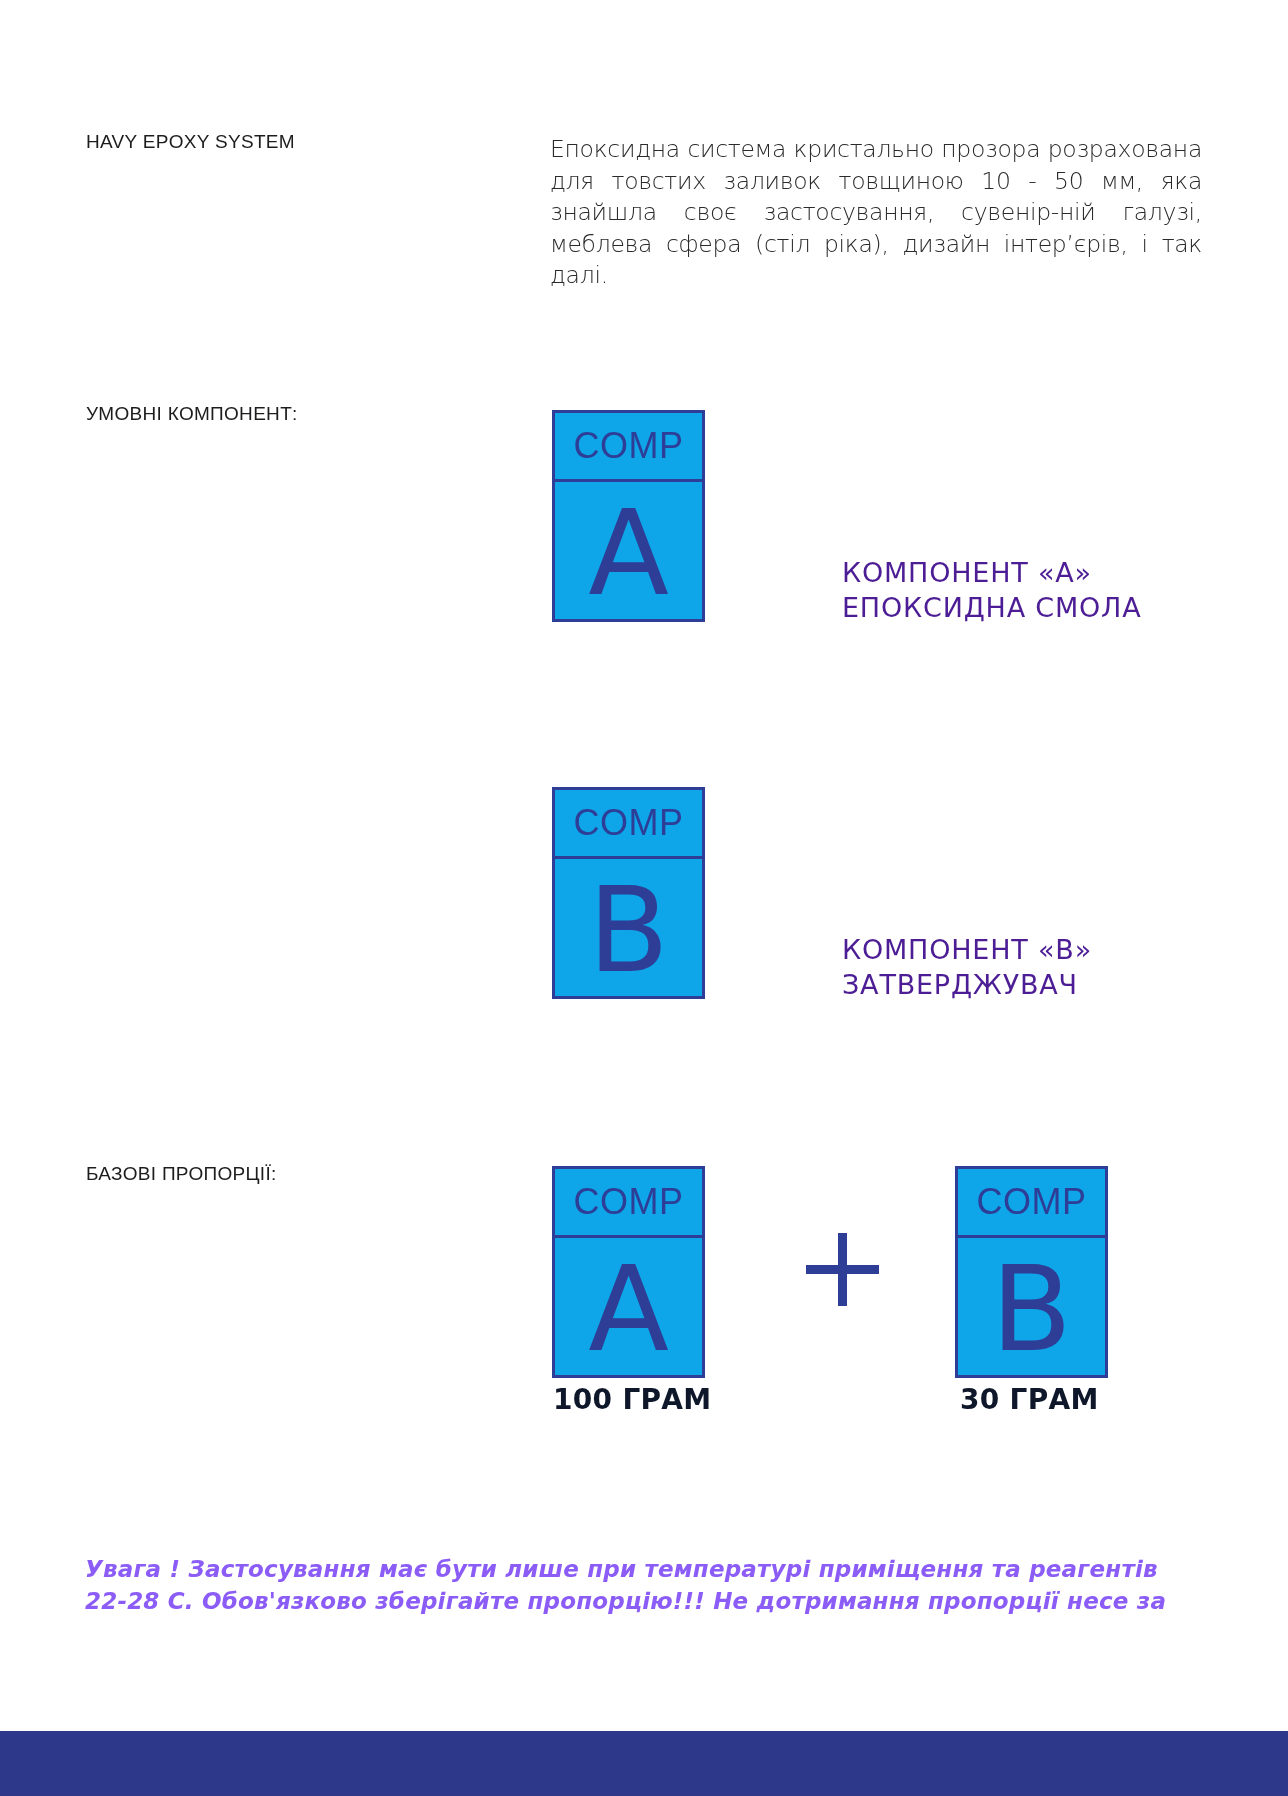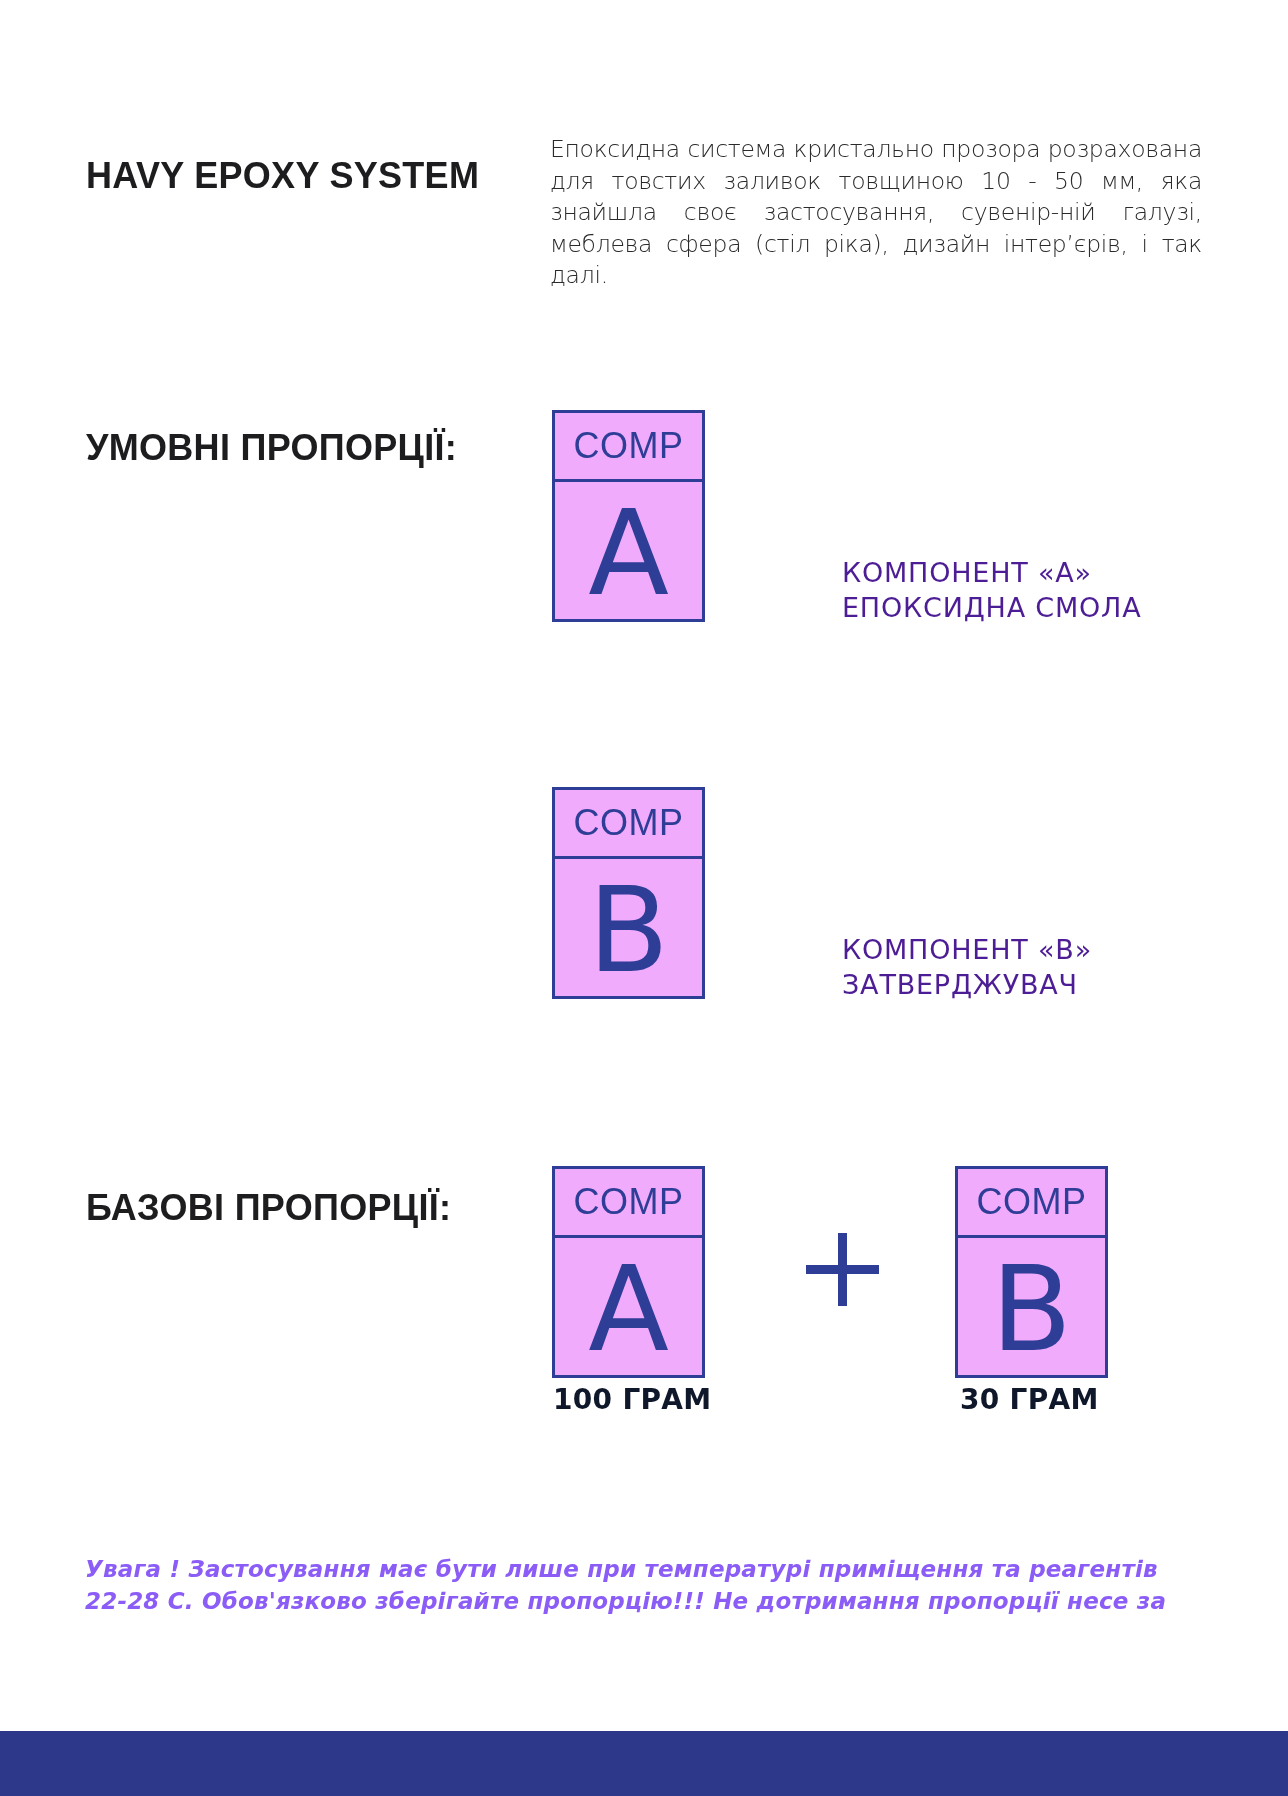--- a/index.html
+++ b/index.html
@@ -2,31 +2,31 @@
 <html><head>
 <meta charset="utf-8">
 <style>
   html, body { margin:0; padding:0; }
   body {
     width:1288px; height:1796px; position:relative; overflow:hidden;
     background:#ffffff; font-family:"DejaVu Sans", sans-serif; color:#1d1d1f;
   }
   .abs { position:absolute; }
   .section-title {
-    font-family:"Liberation Sans", sans-serif; font-weight:bold;
-    font-size:36px; letter-spacing:0.3px; color:#1d1d1f; white-space:nowrap;margin-top:24px;
+    font-family:"Liberation Sans", sans-serif; font-weight:normal;
+    font-size:19px; letter-spacing:0.3px; color:#1d1d1f; white-space:nowrap;
   }
   .intro {
     left:550px; top:126px; width:652px;
     font-family:"DejaVu Sans", sans-serif; font-size:23.5px; line-height:31.5px;
     text-align:justify; color:#2a2a2a; font-weight:300; letter-spacing:-0.3px;margin-top:8px;
   }
   .comp-box {
     position:absolute; width:147px; border:3.5px solid #2e3d96; box-sizing:content-box;
-    color:#2e3d96; background:#f0abfc;
+    color:#2e3d96; background:#0ea5e9;
   }
   .comp-head {
     height:66px; border-bottom:3.5px solid #2e3d96; display:flex; align-items:center; justify-content:center;
     font-family:"Liberation Sans", sans-serif; font-size:36px; font-weight:normal; letter-spacing:0.5px;
   }
   .comp-letter {
     height:137px; display:flex; align-items:center; justify-content:center;
     font-family:"DejaVu Sans", sans-serif; font-size:118px; line-height:1; padding-top:4px; box-sizing:border-box;
   }
   .comp-desc {
@@ -48,21 +48,21 @@
   .warning div { white-space:nowrap; }
   .footer-band { left:0; top:1731px; width:1288px; height:65px; background:#2e388a; }
 </style>
 </head>
 <body>
 
 <div class="abs section-title" style="left:86px; top:131px;">HAVY EPOXY SYSTEM</div>
 
 <div class="abs intro">Епоксидна система кристально прозора розрахована для товстих заливок товщиною 10 - 50 мм, яка знайшла своє застосування, сувенір-ній галузі, меблева сфера (стіл ріка), дизайн інтер’єрів, і так далі.</div>
 
-<div class="abs section-title" style="left:86px; top:403px;">УМОВНІ ПРОПОРЦІЇ:</div>
+<div class="abs section-title" style="left:86px; top:403px;">УМОВНІ КОМПОНЕНТ:</div>
 
 <div class="comp-box" style="left:552px; top:410px;">
   <div class="comp-head">COMP</div>
   <div class="comp-letter">A</div>
 </div>
 <div class="abs comp-desc" style="left:842px; top:555px;">
   <div>КОМПОНЕНТ «А»</div>
   <div>ЕПОКСИДНА СМОЛА</div>
 </div>
 

